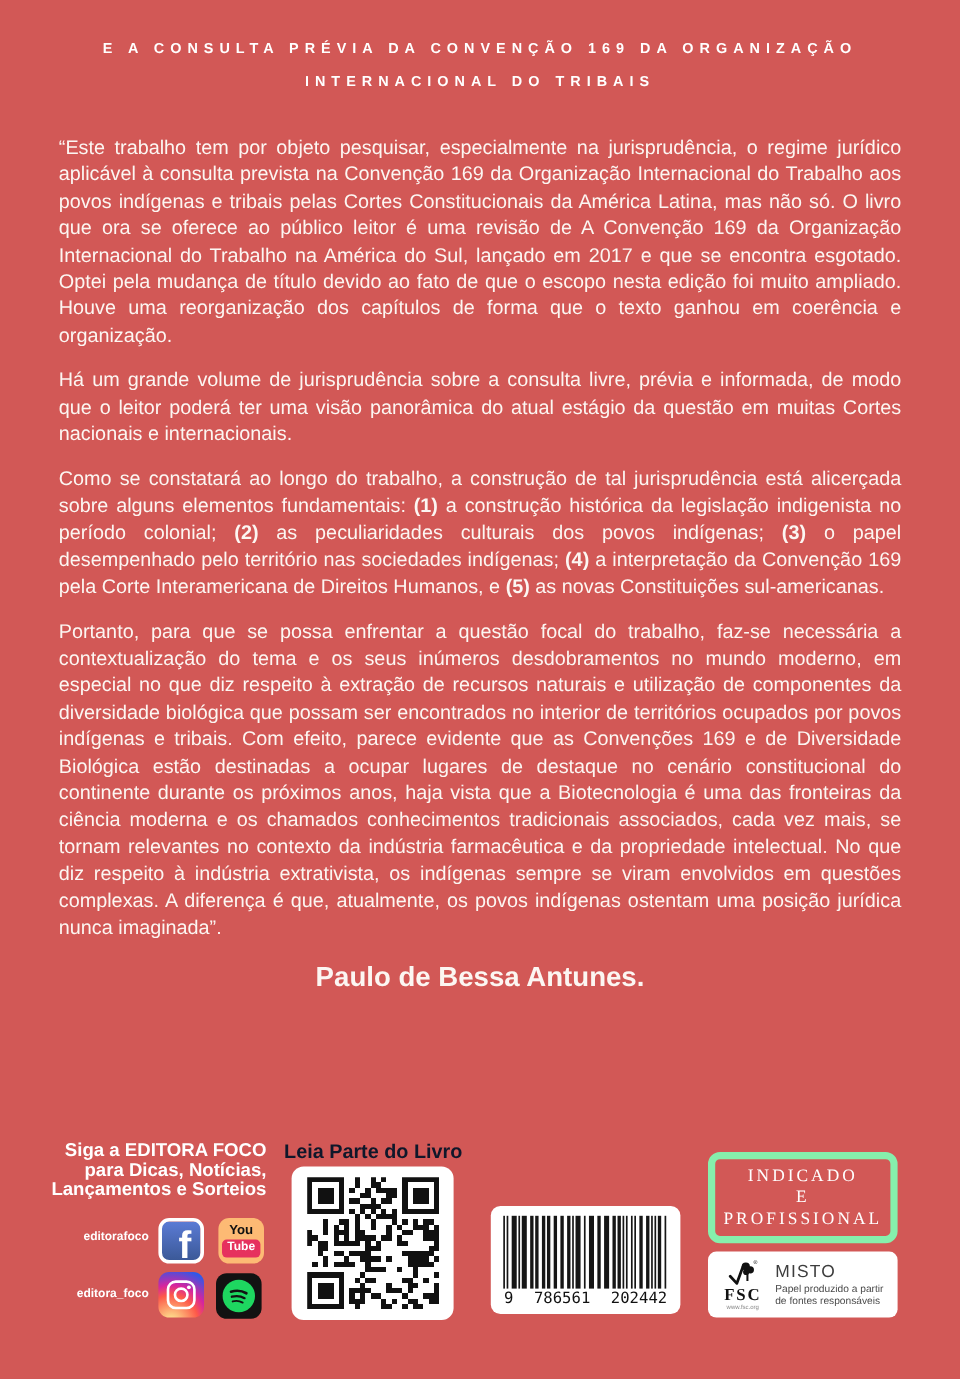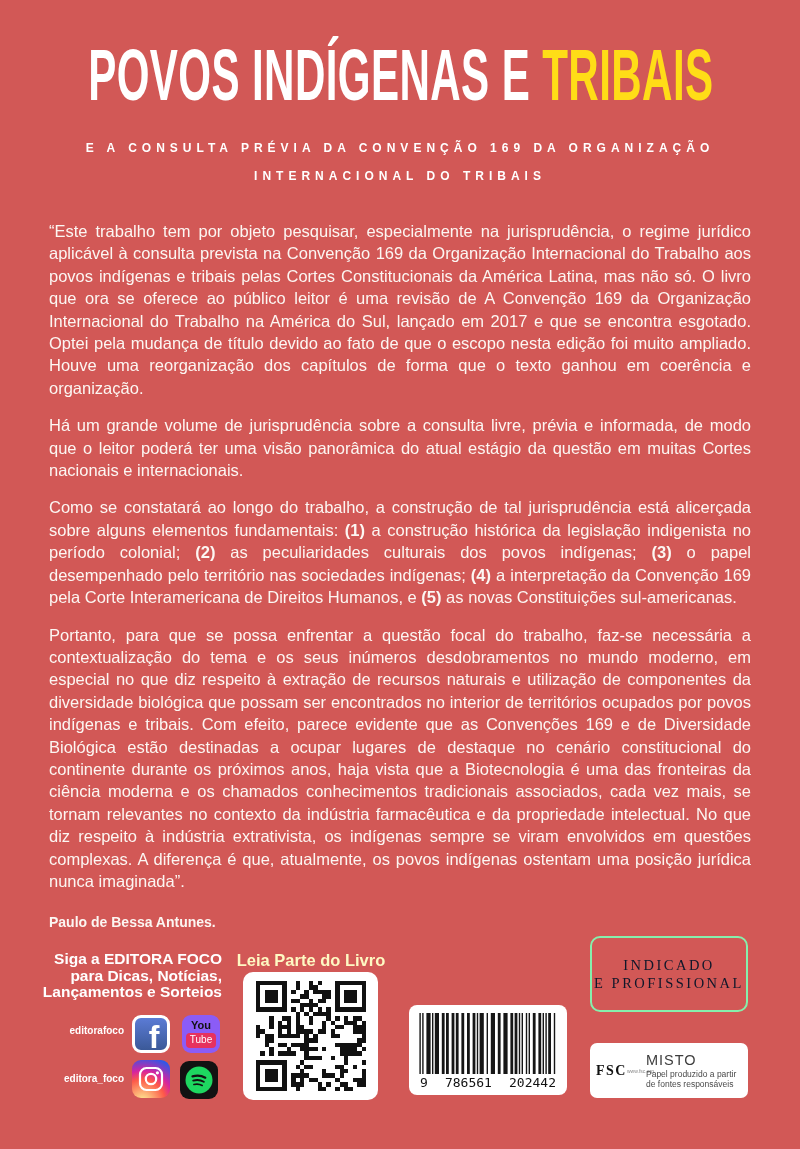--- a/index.html
+++ b/index.html
@@ -25,71 +25,68 @@
     font-size:12px;letter-spacing:5px;line-height:28px;
   }
   
   .synopsis{
     width:702px;margin:30px auto 0;text-align:justify;
     font-size:16.5px;line-height:22.4px;color:var(--ink);
     hyphens:auto;
   }
   .synopsis p{margin:0 0 15px}
   .seg-b{font-weight:700}
-  .author{font-weight:700;font-size:14px;margin-top:19px;text-align:left}
+  .author{font-weight:700;font-size:23px;margin-top:19px;text-align:center}
   
   .footer{position:absolute;left:0;top:920px;width:716px;height:229px}
   .footer [data-abs]{position:absolute}
   .social-heading{left:40px;top:31px;width:182px;text-align:right;
     color:#fff;font-weight:700;font-size:15.5px;line-height:16.5px}
   .handle{width:96px;text-align:right;color:#fff;font-weight:700;font-size:10px}
   .handle.r1{left:28px;top:105px}
   .handle.r2{left:28px;top:153px}
   .icon{width:38px;height:38px;border-radius:9px;overflow:hidden;
     display:flex;align-items:center;justify-content:center}
   .fb{left:132px;top:95px;background:linear-gradient(180deg,#5b7bd5,#3b5998);
     border:3px solid #fff;align-items:flex-end}
   .fb span{color:#fff;font-weight:700;font-size:32px;line-height:26px;margin-right:-6px}
-  .yt{left:182px;top:95px;background:#8b5cf6;flex-direction:column;gap:2px}
+  .yt{left:182px;top:95px;background:#fdba74;flex-direction:column;gap:2px}
   .yt .you{color:#111;font-weight:700;font-size:11px;line-height:11px}
-  .yt .tube{background:#E6315E;color:#fff;font-weight:400;font-size:10px;line-height:10px;
+  .yt .tube{background:#E6315E;color:#fff;font-weight:700;font-size:10px;line-height:10px;
     padding:2px 4px 3px;border-radius:4px}
   .ig{left:132px;top:140px;
     background:radial-gradient(circle at 28% 110%,#fdf497 0%,#fd5949 45%,#d6249f 62%,#285AEB 92%)}
   .sp{left:180px;top:141px;background:#121212}
-  .qr-heading{left:233px;top:31px;width:156px;text-align:center;color:#fef9c3;
+  .qr-heading{left:233px;top:31px;width:156px;text-align:center;color:#0f172a;
     font-weight:700;font-size:16.5px}
   .qr-box{left:243px;top:52px;width:135px;height:128px;background:#fff;border-radius:10px;
     display:flex;align-items:center;justify-content:center}
   .barcode-box{left:409px;top:85px;width:158px;height:90px;background:#fff;border-radius:8px;
     padding:8px 9px 5px;display:flex;flex-direction:column}
   .bars{flex:1;width:100%}
   .digits{display:flex;justify-content:space-between;padding:0 2px;margin-top:1px;
     font-family:"DejaVu Sans Mono",monospace;font-size:13px;color:#111}
-  .badge{left:590px;top:16px;width:158px;height:76px;border:2px solid #86efac;border-radius:10px;
-    color:#0f172a;font-family:"Liberation Serif",serif;text-align:center;
+  .badge{left:590px;top:40px;width:158px;height:76px;border:6px solid #86efac;border-radius:10px;
+    color:#ffffff;font-family:"Liberation Serif",serif;text-align:center;
     font-size:14.5px;letter-spacing:2.5px;line-height:18px;
     display:flex;flex-direction:column;justify-content:center}
   .fsc-box{left:590px;top:123px;width:158px;height:55px;background:#fff;border-radius:7px;
     display:flex;align-items:center;padding:4px 6px;gap:4px;color:#111}
-  .fsc-logo{width:46px;display:flex;flex-direction:row;align-items:center;line-height:1}
+  .fsc-logo{width:46px;display:flex;flex-direction:column;align-items:center;line-height:1}
   .fsc-acronym{font-family:"Liberation Serif",serif;font-weight:700;font-size:14px;letter-spacing:1.5px}
   .fsc-url{font-size:5px;color:#888;margin-top:1px}
   .fsc-right{flex:1;text-align:left}
   .fsc-label{font-size:14.5px;color:#3d3d3d;letter-spacing:1px;margin-bottom:1px}
   .fsc-desc{font-size:8.5px;line-height:10px;color:#4a4a4a}
 </style>
 </head>
 <body>
 
 <div class="page">
 
-  <div class="title-row">
-    <h1><span>POVOS INDÍGENAS E</span> <span class="hl">TRIBAIS</span></h1>
-  </div>
 
   <div class="subtitle">
     <div>E A CONSULTA PRÉVIA DA CONVENÇÃO 169 DA ORGANIZAÇÃO</div>
     <div>INTERNACIONAL DO TRIBAIS</div>
   </div>
 
   <div class="synopsis">
     <p><span>“Este trabalho tem por objeto pesquisar, especialmente na jurisprudência, o regime jurídico aplicável à consulta prevista na Convenção 169 da Organização Internacional do Trabalho aos povos indígenas e tribais pelas Cortes Constitucionais da América Latina, mas não só. O livro que ora se oferece ao público leitor é uma revisão de A Convenção 169 da Organização Internacional do Trabalho na América do Sul, lançado em 2017 e que se encontra esgotado. Optei pela mudança de título devido ao fato de que o escopo nesta edição foi muito ampliado. Houve uma reorganização dos capítulos de forma que o texto ganhou em coerência e organização.</span></p>
     <p><span>Há um grande volume de jurisprudência sobre a consulta livre, prévia e informada, de modo que o leitor poderá ter uma visão panorâmica do atual estágio da questão em muitas Cortes nacionais e internacionais.</span></p>
     <p><span>Como se constatará ao longo do trabalho, a construção de tal jurisprudência está alicerçada sobre alguns elementos fundamentais: </span><span class="seg-b">(1)</span><span> a construção histórica da legislação indigenista no período colonial; </span><span class="seg-b">(2)</span><span> as peculiaridades culturais dos povos indígenas; </span><span class="seg-b">(3)</span><span> o papel desempenhado pelo território nas sociedades indígenas; </span><span class="seg-b">(4)</span><span> a interpretação da Convenção 169 pela Corte Interamericana de Direitos Humanos, e </span><span class="seg-b">(5)</span><span> as novas Constituições sul-americanas.</span></p>

